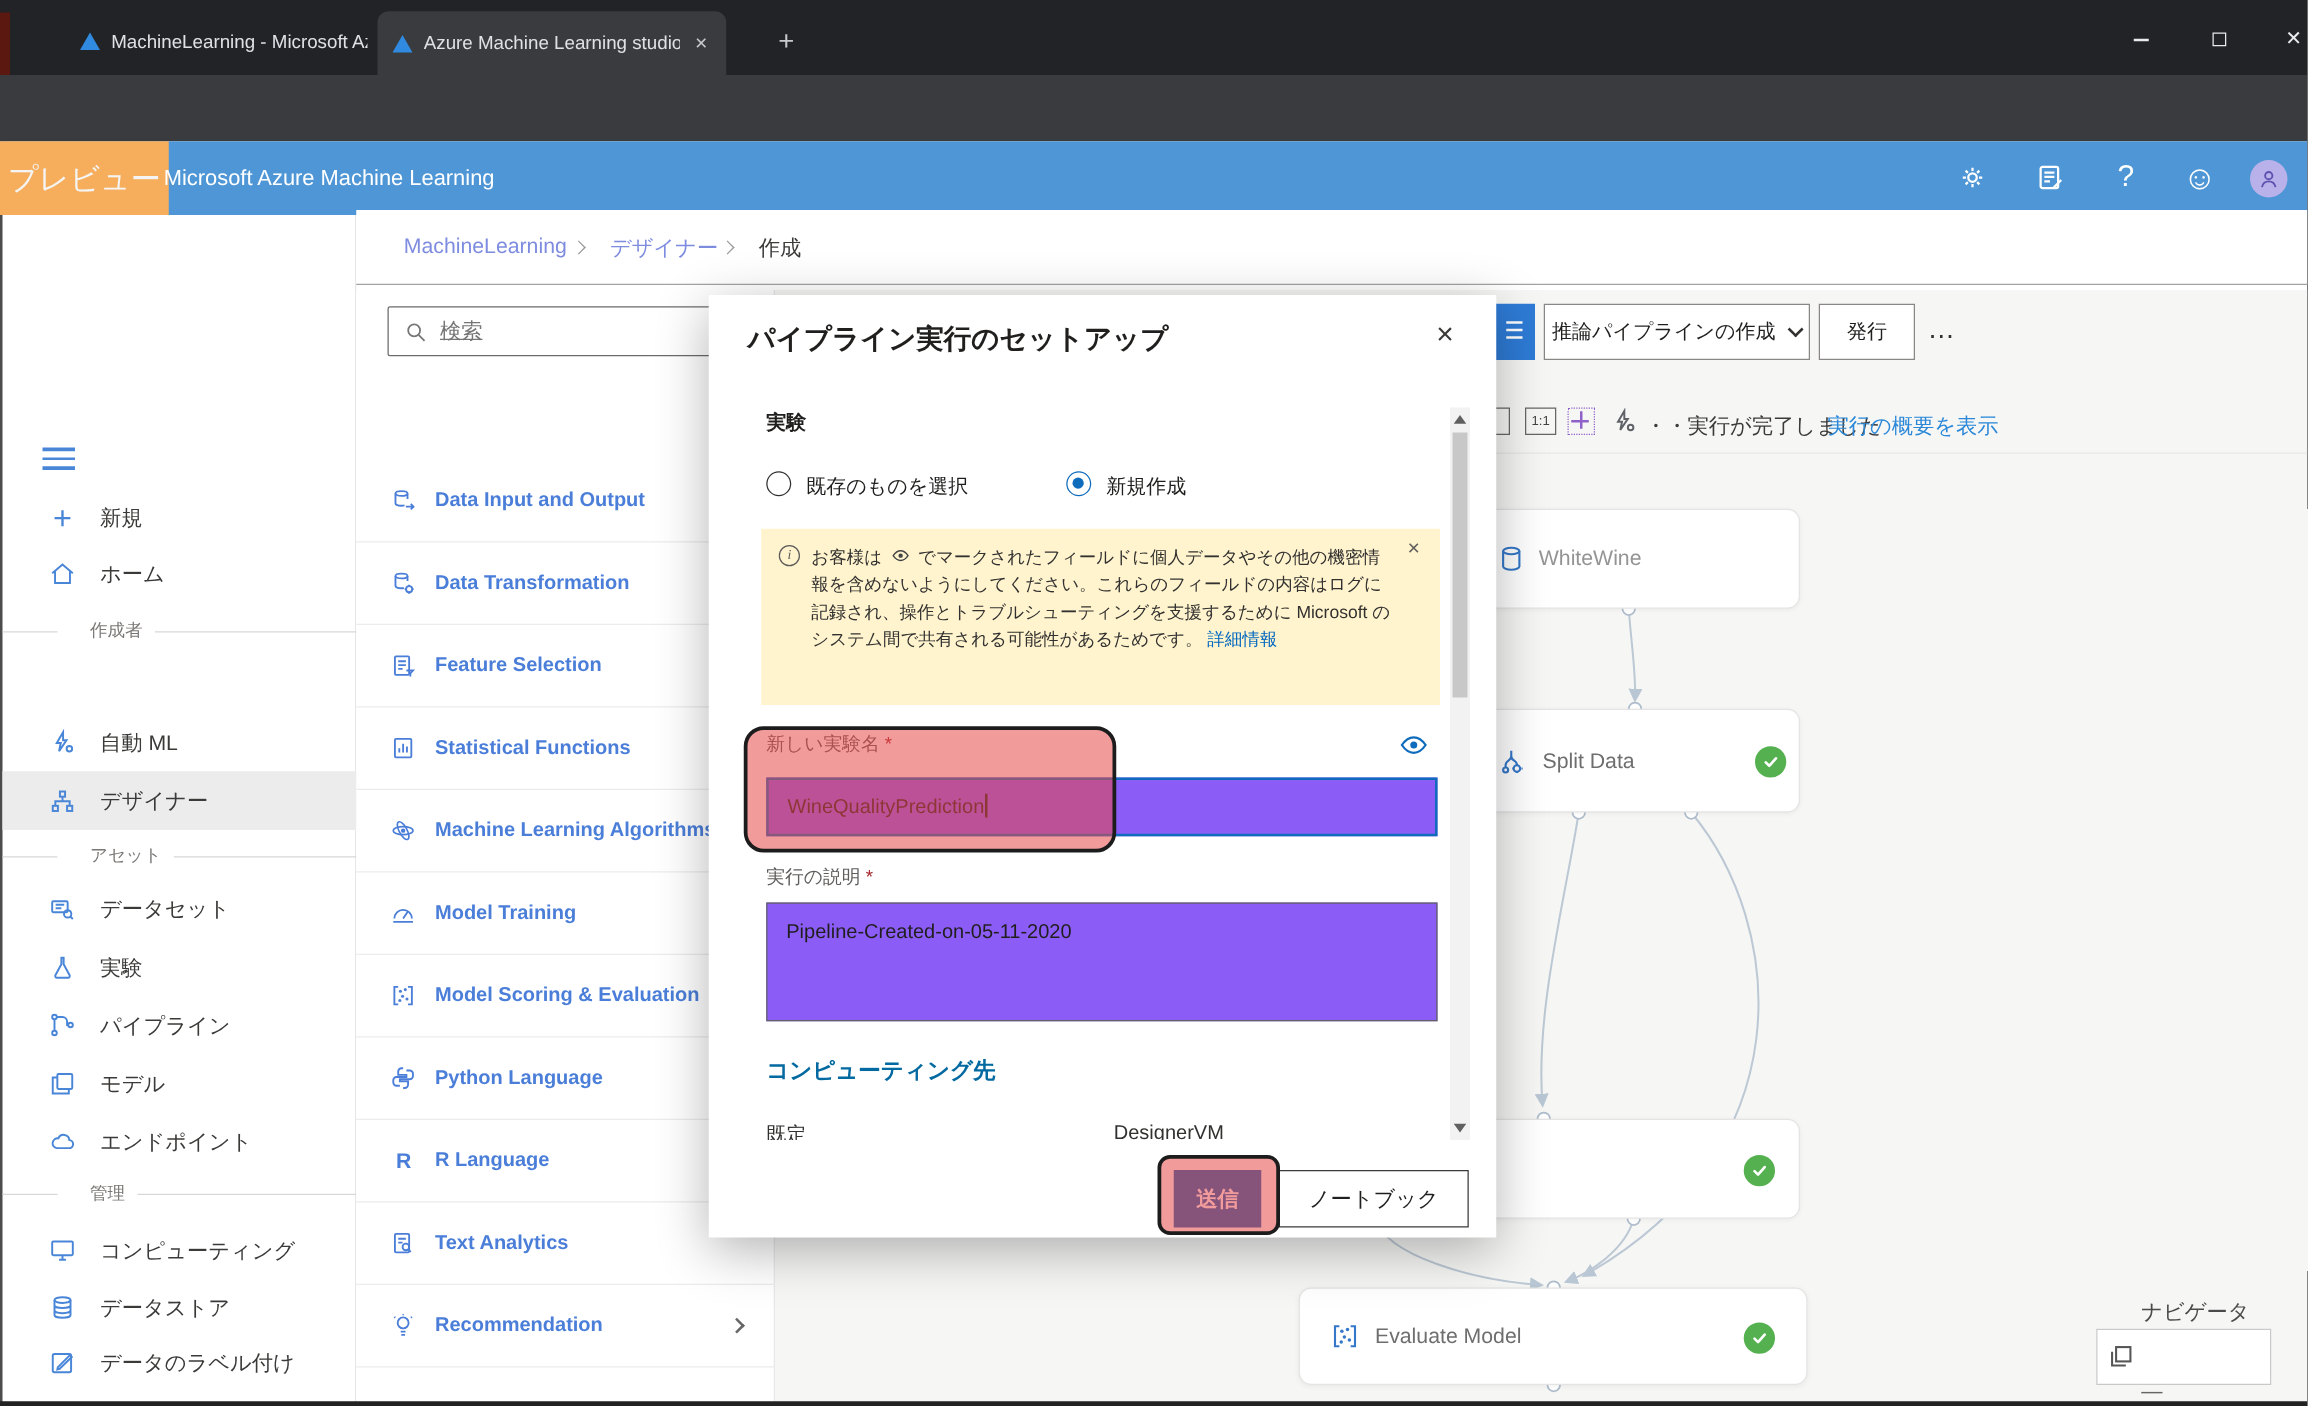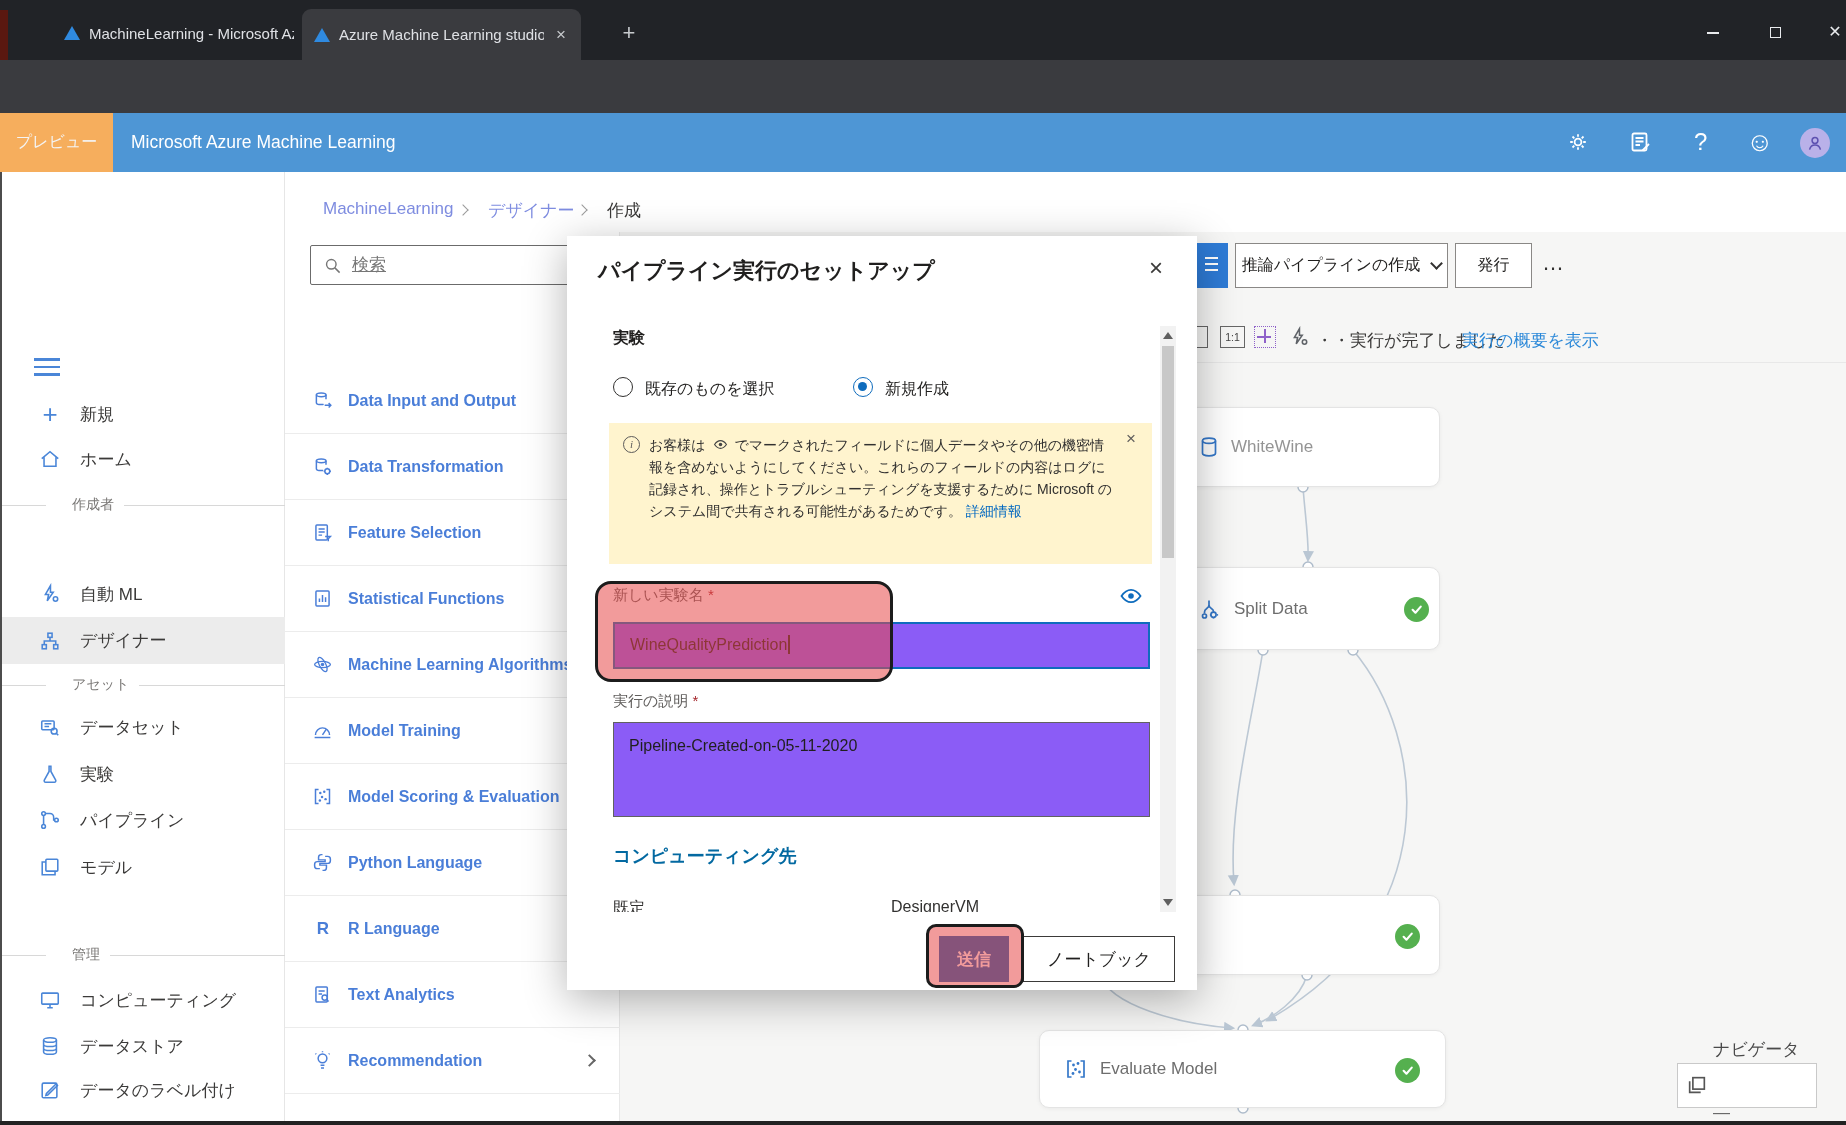--- a/index.html
+++ b/index.html
@@ -32,39 +32,39 @@
   .star { position:absolute; left:1328px; top:73px; font-size:20px; color:#c7cacd; }
   .incog { position:absolute; left:1366px; top:67px; height:40px; display:flex; align-items:center; gap:10px; }
   .spy { width:27px; height:27px; border-radius:50%; background:#e8eaed; position:relative; }
   .spy:before { content:""; position:absolute; left:5px; top:9px; width:17px; height:2.5px; background:#202124; }
   .spy:after { content:""; position:absolute; left:6px; top:13px; width:6px; height:6px; border-radius:50%; background:#202124; box-shadow:9px 0 0 #202124; }
   .incog-label { color:#e8eaed; font-size:15px; }
   .kebab { position:absolute; left:1548px; top:76px; width:4px; height:4px; border-radius:50%; background:#c7cacd; box-shadow:0 7px 0 #c7cacd, 0 14px 0 #c7cacd; }
 
   
   .azheader { position:absolute; left:0; top:113px; width:1846px; height:59px; background:#4e96d5; }
-  .preview { position:absolute; left:0; top:0; width:113px; height:59px; background:#f6ae5d; color:#f4f4f4; font-size:16px; display:flex; align-items:center; justify-content:center; }
+  .preview { position:absolute; left:0; top:0; width:135px; height:59px; background:#f6ae5d; color:#f4f4f4; font-size:24px; display:flex; align-items:center; justify-content:center; }
   .aztitle { position:absolute; left:131px; top:0; height:59px; display:flex; align-items:center; color:#fff; font-size:17.5px; }
   .hicon { position:absolute; top:18px; color:#fff; }
   .avatar { position:absolute; left:1800px; top:128px; width:30px; height:30px; border-radius:50%; background:#b9b1e9; color:#5d51b0; display:flex; align-items:center; justify-content:center; }
 
   
   .nav { position:absolute; left:0; top:172px; width:285px; height:953px; background:#fff; border-right:1px solid #e6e6e6; border-left:2px solid #4c4c4c; }
   .burger { position:absolute; left:32px; top:186px; width:26px; }
   .burger i { display:block; height:2.6px; background:#4a86d8; margin-bottom:5px; }
   .navitem { position:absolute; left:0; width:285px; height:34px; display:flex; align-items:center; gap:18px; padding-left:36px; font-size:17px; color:#3b3a39; }
   .navitem.sel { background:#ececec; height:47px; }
   .navitem .nico { color:#4a86d8; width:24px; text-align:center; }
   .plus { color:#73a839; font-size:26px; font-weight:400; line-height:20px; }
   .navsec { position:absolute; left:0; width:285px; display:flex; align-items:center; color:#7a7876; font-size:14px; }
   .navsec i { height:1px; background:#d8d8d8; }
   .navsec span { padding:0 10px 0 26px; }
 
   
-  .crumbrow { position:absolute; left:285px; top:180px; width:1561px; height:60px; background:#fff; border-bottom:5px solid #a3a3a3; }
+  .crumbrow { position:absolute; left:285px; top:168px; width:1561px; height:60px; background:#fff; border-bottom:1px solid #a3a3a3; }
   .crumb { position:absolute; top:19px; font-size:17px; }
   .crumb.link { color:#7e8ce0; }
   .crumb.cur { color:#3b3a39; }
   .bc-sep { position:absolute; top:26px; width:8px; height:8px; border-top:1.6px solid #9a9a9a; border-right:1.6px solid #9a9a9a; transform:rotate(45deg); }
 
   
   .modpanel { position:absolute; left:285px; top:232px; width:335px; height:893px; background:#fff; border-right:1px solid #e8e8e8; }
   .searchbox { position:absolute; left:25px; top:13px; width:288px; height:40px; border:1px solid #6b6b6b; border-radius:2px; display:flex; align-items:center; gap:10px; padding:0 12px; color:#767676;text-decoration:underline; }
   .searchbox input { border:none; outline:none; font-size:17px; color:#323130; width:200px; font-family:inherit; }
   .searchbox input::placeholder { color:#767676; }
@@ -469,20 +469,26 @@
             <use href="#i-pipe"></use>
           </svg></span>
         <span>パイプライン</span>
       </div>
     <div class="navitem" style="top:678px">
         <span class="nico"><svg class="ic" width="22" height="22">
             <use href="#i-layers"></use>
           </svg></span>
         <span>モデル</span>
       </div>
+    <div class="navitem" style="top:724px">
+        <span class="nico"><svg class="ic" width="22" height="22">
+            <use href="#i-cloud"></use>
+          </svg></span>
+        <span>エンドポイント</span>
+      </div>
     <div class="navsec" style="top:774px">
         <i style="width:44px"></i>
         <span>管理</span>
         <i style="flex:1"></i>
       </div>
     <div class="navitem" style="top:811px">
         <span class="nico"><svg class="ic" width="22" height="22">
             <use href="#i-monitor"></use>
           </svg></span>
         <span>コンピューティング</span>

